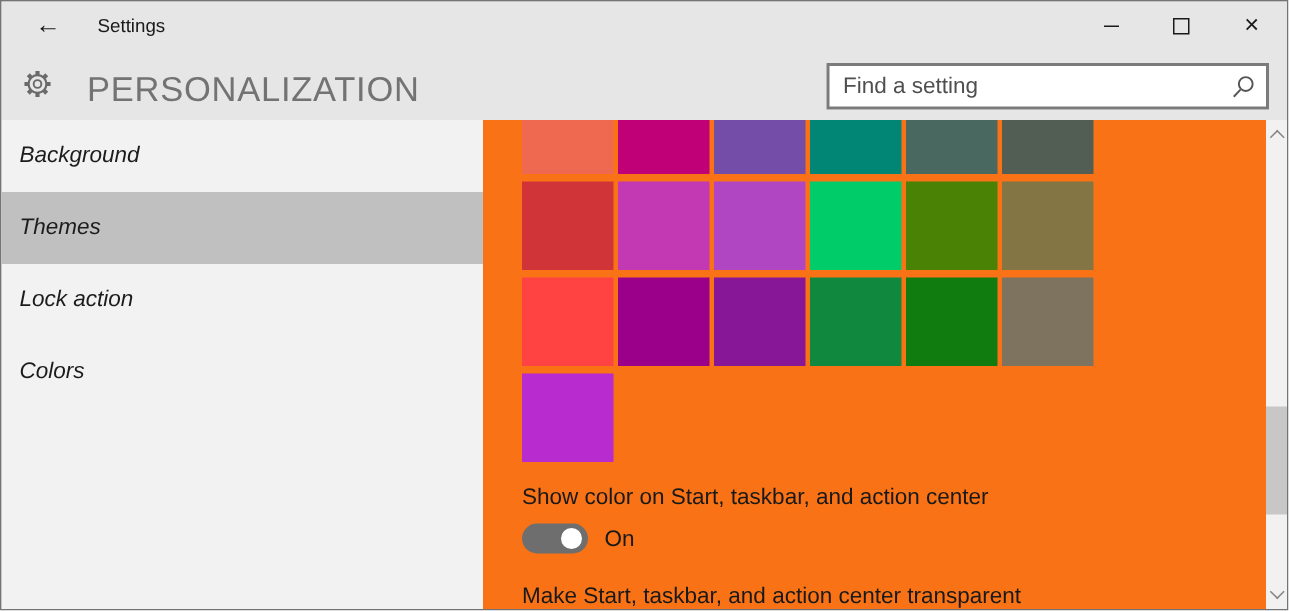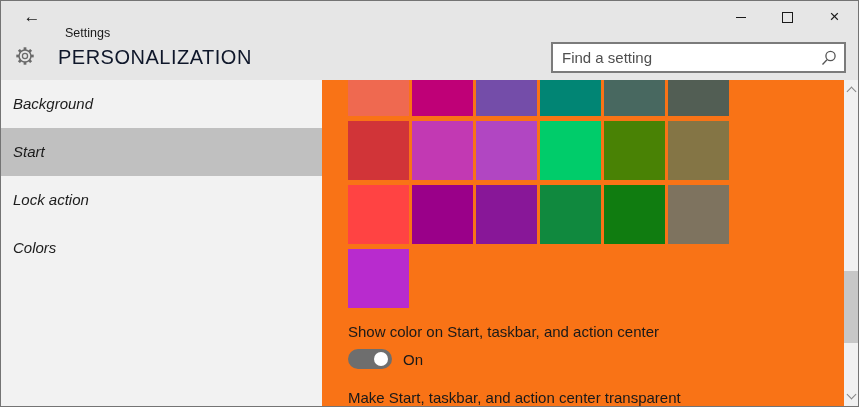--- a/index.html
+++ b/index.html
@@ -6,30 +6,30 @@
   body{width:859px;height:407px;font-family:"Liberation Sans","DejaVu Sans",sans-serif;}
   .window{position:relative;width:859px;height:407px;box-sizing:border-box;
           border:1px solid #747474;background:#fff;overflow:hidden;}
 
   
   .chrome{position:absolute;left:0;top:0;right:0;height:79px;background:#e6e6e6;}
   .titlebar{position:absolute;left:0;top:0;right:0;height:32px;}
   .back{position:absolute;left:19px;top:0;width:24px;height:32px;line-height:31px;
         font-size:17px;color:#1a1a1a;text-align:center;cursor:default;}
   .wintitle{position:absolute;left:64px;top:0;height:32px;line-height:33px;
-        font-size:12.5px;color:#1a1a1a;margin-top:16px;}
+        font-size:12.5px;color:#1a1a1a;}
   .winbtns{position:absolute;right:0;top:0;height:32px;display:flex;}
   .wbtn{width:47px;height:32px;display:flex;align-items:center;justify-content:center;}
   .min-glyph{width:10px;height:0;border-top:1px solid #1a1a1a;display:block;}
   .max-glyph{width:9px;height:9px;border:1px solid #1a1a1a;display:block;}
   .close-glyph{font-size:17px;color:#1a1a1a;line-height:30px;}
 
   .headerrow{position:absolute;left:0;top:32px;right:0;height:47px;}
   .gear{position:absolute;left:13px;top:12px;width:22px;height:22px;}
-  .pagetitle{position:absolute;left:57px;top:13px;font-size:20px;color:#0f172a;
+  .pagetitle{position:absolute;left:57px;top:13px;font-size:23px;color:#737373;
         letter-spacing:0.5px;}
   .searchbox{position:absolute;left:550px;top:9px;width:295px;height:31px;
         box-sizing:border-box;border:2px solid #7b7b7b;background:#fff;}
   .searchbox input{width:100%;height:100%;border:none;outline:none;box-sizing:border-box;
         padding:0 30px 0 9px;font-size:15px;font-family:inherit;color:#6d28d9;background:transparent;}
   .searchbox input::placeholder{color:#4f4f4f;opacity:1;}
   .mag{position:absolute;right:7px;top:6px;width:16px;height:16px;}
 
   
   .sidebar{position:absolute;left:0;top:79px;width:321px;bottom:0;background:#f2f2f2;}
@@ -109,21 +109,21 @@
             <circle cx="9.5" cy="6" r="4.6" fill="none" stroke="#555" stroke-width="1.3"></circle>
             <line x1="6" y1="9.8" x2="1.5" y2="14.5" stroke="#555" stroke-width="1.3"></line>
           </svg>
         </span>
       </div>
     </div>
   </div>
 
   <div class="sidebar" id="sidebar-items">
       <div class="side-item">Background</div>
-      <div class="side-item selected" style="background: rgb(192, 192, 192);">Start</div>
+      <div class="side-item selected" style="background: rgb(192, 192, 192);">Themes</div>
       <div class="side-item">Lock action</div>
       <div class="side-item">Colors</div>
     </div>
 
   <div class="content">
     <div id="swatch-grid">
         <div class="swatch-row">
           <div class="swatch" style="background: rgb(239, 105, 80);"></div>
           <div class="swatch" style="background: rgb(191, 0, 119);"></div>
           <div class="swatch" style="background: rgb(116, 77, 169);"></div>

